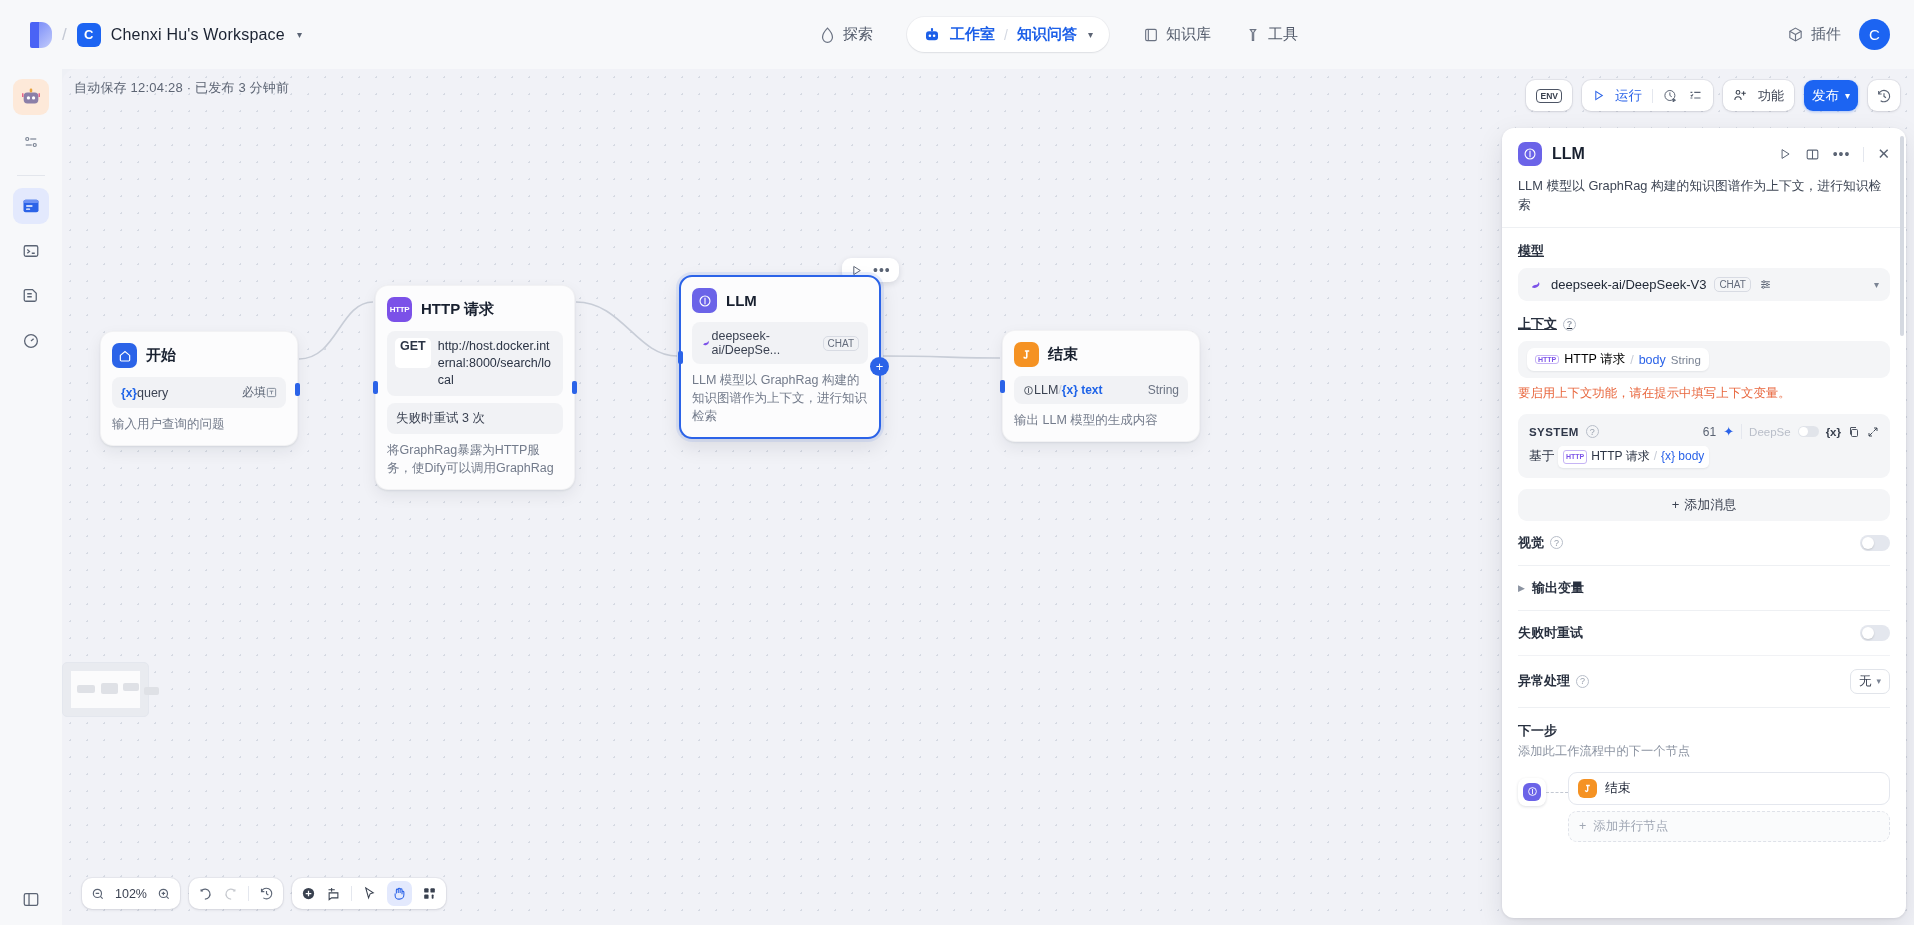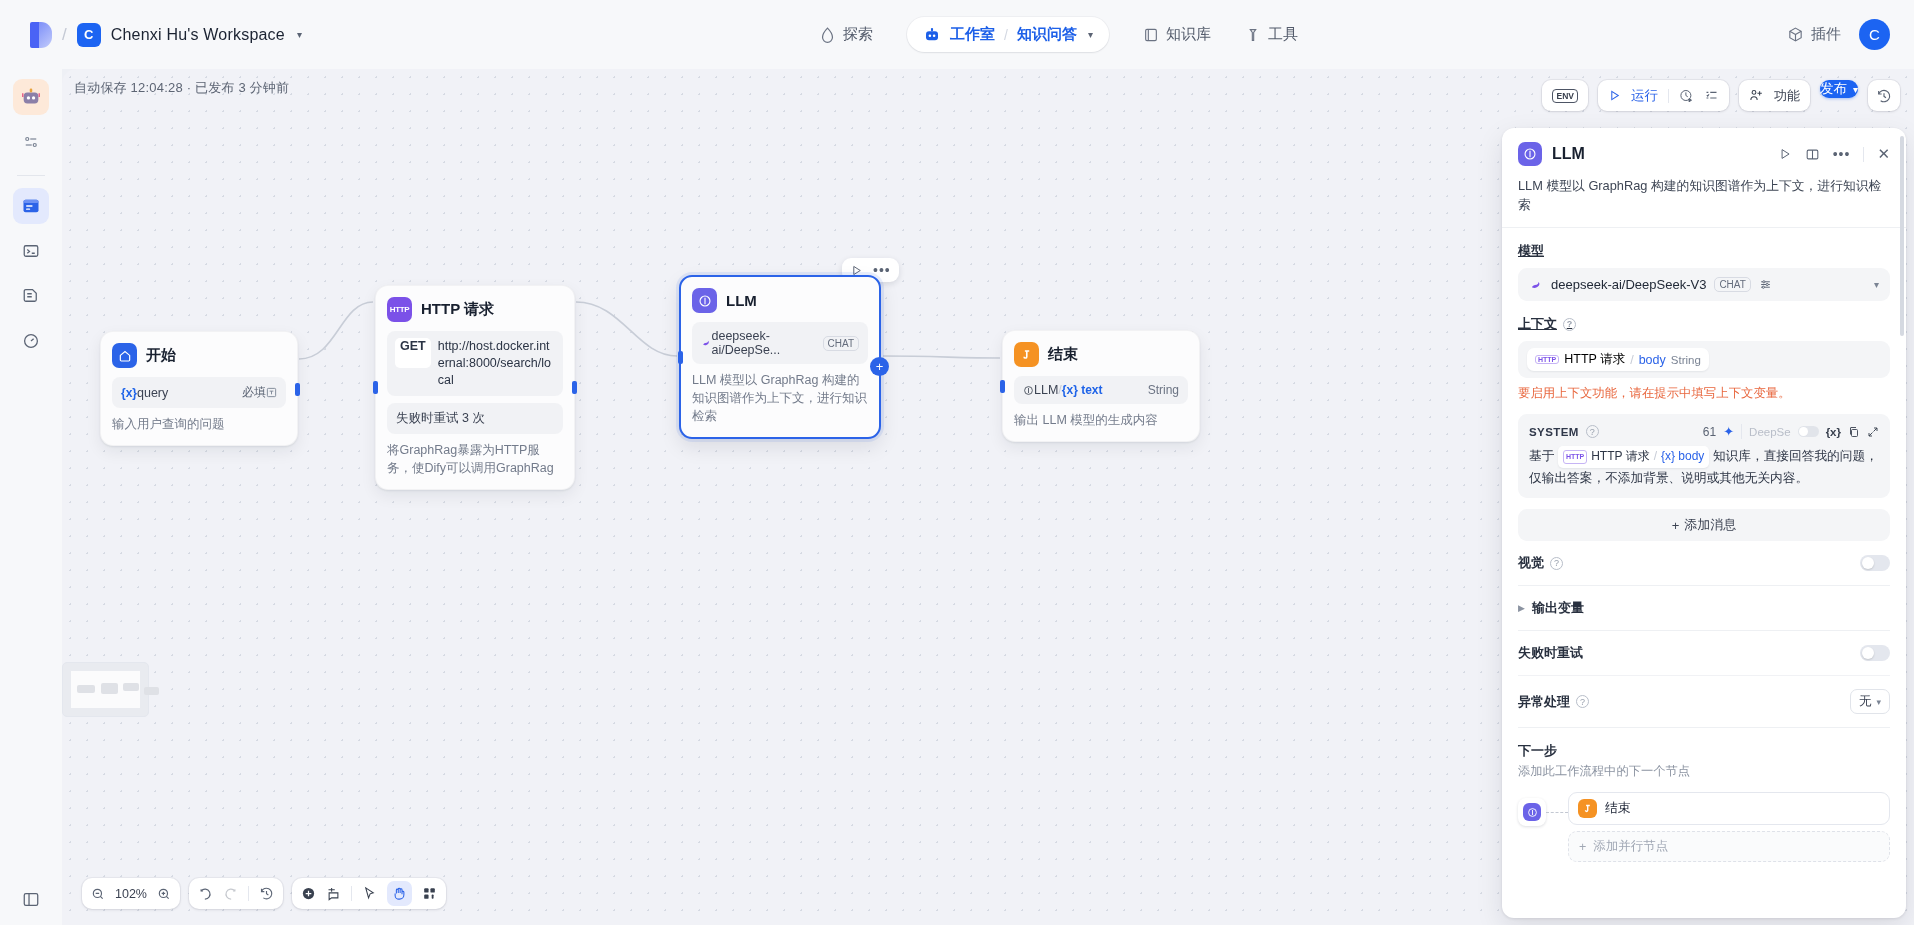--- a/index.html
+++ b/index.html
@@ -134,31 +134,31 @@
     background:#fff; border-radius:10px; height:31px; display:flex; align-items:center; padding:0 9px; gap:10px;
     box-shadow:0 1px 3px rgba(16,24,40,.10), 0 0 0 1px rgba(16,24,40,.04);
   }
   .bb-zoom { font-size:12.5px; color:#3b4252; }
   .bb-ico { cursor:pointer; display:flex; align-items:center; }
   .bb-ico.dis { opacity:.35; }
   .bb-ico.sel { background:#e3e9fd; border-radius:7px; width:25px;height:25px; justify-content:center; }
   .bb-sep { width:1px;height:15px;background:#e4e7ee; }
 
   
-  .toolbar2 { position:absolute; right:14px; top:80px; display:flex; align-items:flex-start; gap:10px; z-index:30;}
+  .toolbar2 { position:absolute; right:14px; top:80px; display:flex; align-items:flex-end; gap:10px; z-index:30;}
   .t2-box {
     background:#fff; border-radius:9px; height:31px; display:flex; align-items:center; padding:0 10px; gap:10px;
     box-shadow:0 1px 3px rgba(16,24,40,.10), 0 0 0 1px rgba(16,24,40,.05); font-size:13px; color:#3b4252;
   }
   .env-pill { font-size:8.5px; font-weight:700; border:1.4px solid #4d5565; border-radius:4px; padding:1px 3px; color:#39404e; }
   .run-label { color:#2b63e8; font-size:13.5px; }
   .t2-sep { width:1px;height:14px;background:#e4e7ee; }
   .publish {
-    background:#1c64f2; color:#fff; border-radius:9px; height:18px; display:flex; align-items:center;
-    padding:0 0; gap:6px; font-size:13.5px; font-weight:500; box-shadow:0 1px 3px rgba(28,100,242,.35); cursor:pointer;
+    background:#1c64f2; color:#fff; border-radius:9px; height:31px; display:flex; align-items:center;
+    padding:0 8px; gap:6px; font-size:13.5px; font-weight:500; box-shadow:0 1px 3px rgba(28,100,242,.35); cursor:pointer;
   }
 
   
   .panel {
     position:absolute; right:8px; top:128px; width:404px; height:790px; background:#fff;
     border-radius:12px; box-shadow:0 1px 3px rgba(16,24,40,.10), 0 10px 28px rgba(16,24,40,.10);
     z-index:25; overflow:hidden;
   }
   .p-head { padding:14px 16px 0; }
   .p-head-row { display:flex; align-items:center; gap:10px; }
@@ -671,21 +671,20 @@
           </span>
         </div>
         <div class="sys-text">
           <span>基于</span>
           <span class="inline-pill">
             <span class="httptag">HTTP</span>
             <span>HTTP 请求</span>
             <span class="pill-sep">/</span>
             <span class="pill-var">{x} body</span>
           </span>
-          <span>知识库，直接回答我的问题，仅输出答案，不添加背景、说明或其他无关内容。</span>
         </div>
       </div>
 
       <div class="add-msg">
         <span>+</span>
         <span>添加消息</span>
       </div>
 
       <div class="row-toggle">
         <span style="font-size:13px;font-weight:700;color:#28303f">视觉</span>

